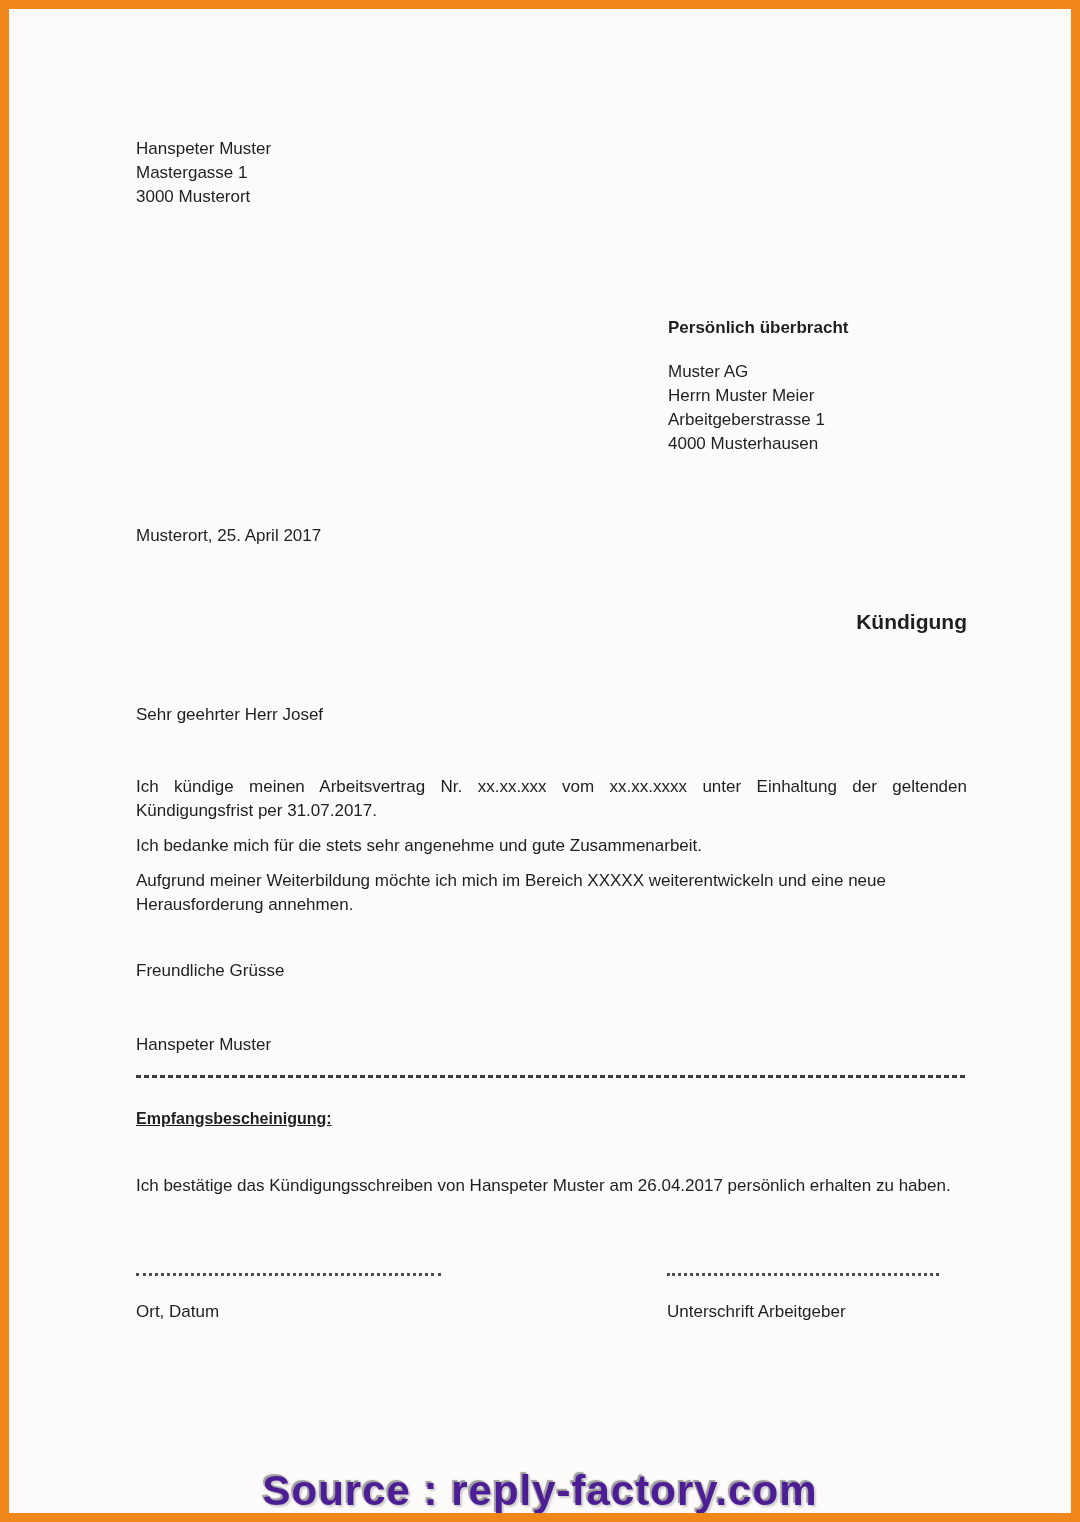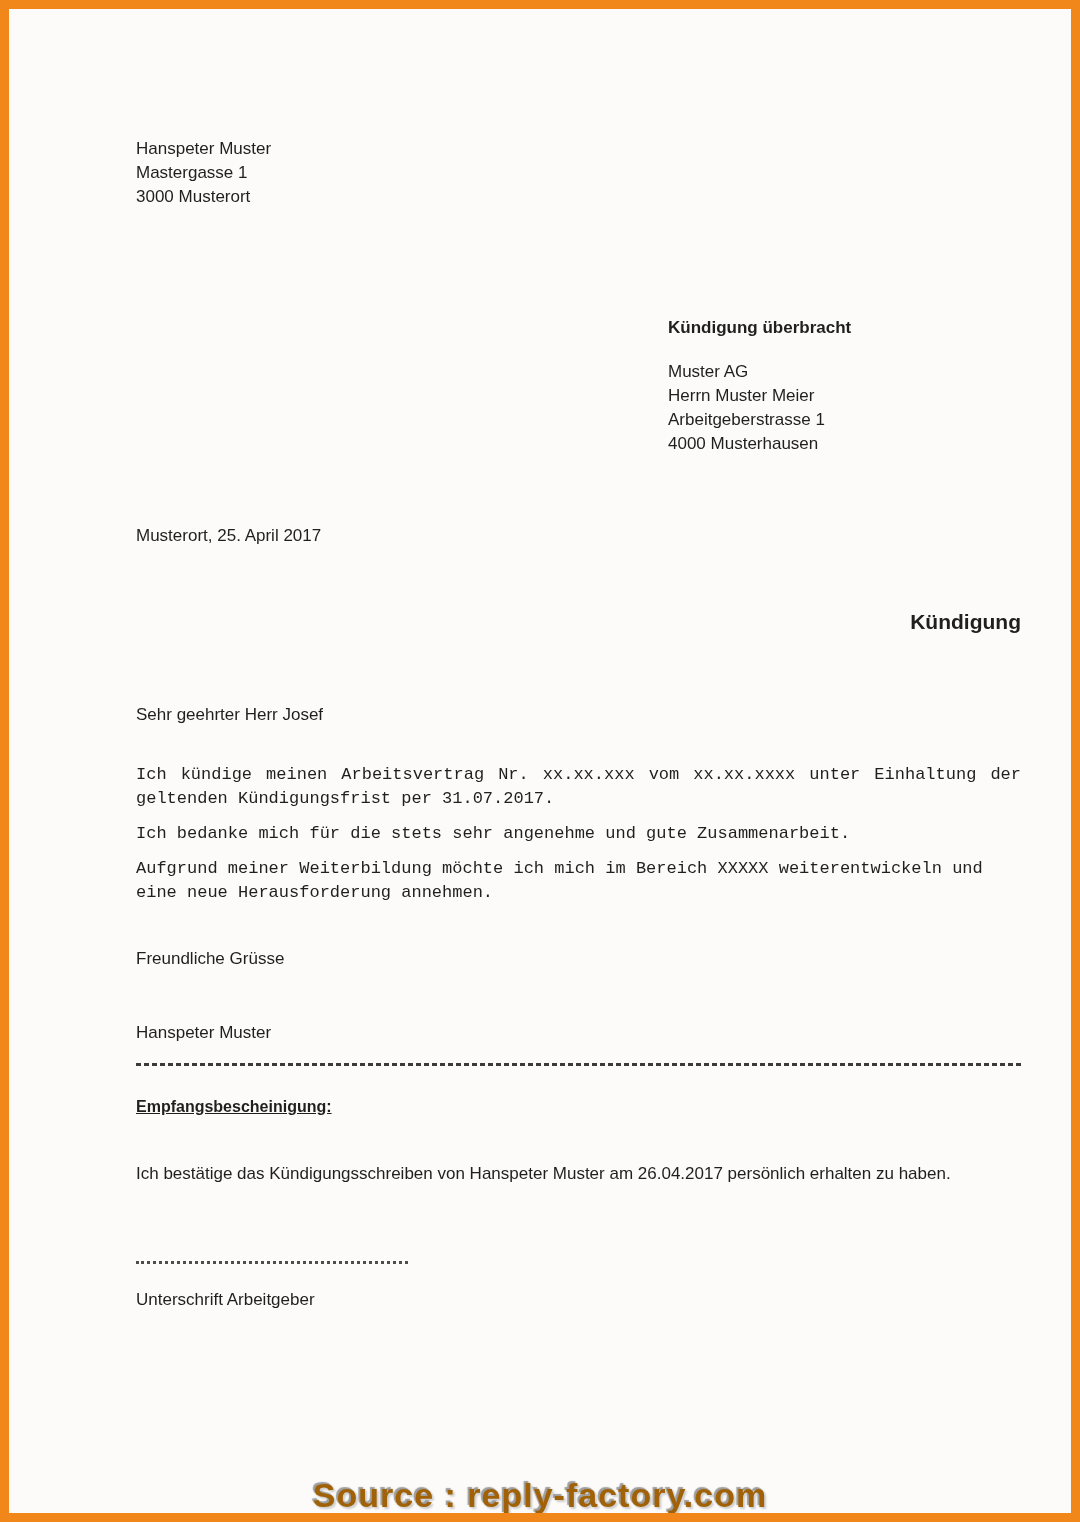--- a/index.html
+++ b/index.html
@@ -11,37 +11,37 @@
   }
   .page {
     position: relative;
     width: 1080px;
     height: 1522px;
     background: #fcfbf9;
     border: 9px solid #f1861b;
     overflow: hidden;
   }
   .content {
-    padding: 128px 50px 0 127px;
+    padding: 128px 104px 0 127px;
     font-size: 17px;
     line-height: 24px;
   }
   .sender { margin-bottom: 107px; }
   .recipient-block { margin-left: 532px; }
   .delivery-note { font-weight: bold; margin-bottom: 20px; }
   .date-line { margin-top: 68px; }
   .letter-title {
     margin-top: 62px;
     font-size: 21px;
     font-weight: bold;
     line-height: 24px;
     text-align: right;
   }
   .salutation { margin-top: 69px; }
-  .body-paragraphs { margin-top: 36px; font-family: Liberation Mono, monospace; }
+  .body-paragraphs { margin-top: 48px; }
   .body-paragraphs p { margin-bottom: 11px; text-align: justify; }
   .body-paragraphs p:last-child { text-align: left; }
   .closing { margin-top: 42px; }
   .signature-name { margin-top: 50px; }
   .dash-separator {
     margin-top: 18px;
     height: 3px;
     background: repeating-linear-gradient(90deg, #3a3a3a 0 5px, transparent 5px 8px);
   }
   .receipt-heading {
@@ -63,41 +63,41 @@
     height: 4px;
     border-bottom: 3px dotted #4d4d4d;
   }
   .signature-label { margin-top: 24px; }
   .source-caption {
     position: absolute;
     left: 0;
     right: 0;
     bottom: -2px;
     text-align: center;
-    font-size: 34px;
+    font-size: 42px;
     font-weight: bold;
     letter-spacing: 1px;
-    color: #a16207;
+    color: #4c1d95;
     text-shadow: -2px -2px 1px #9d9d9d, 2px 2px 2px #cfcfcf, 0 0 2px #b5b5b5;
   }
 </style>
 </head>
 <body>
 
 <div class="page">
   <div class="content">
 
     <div class="sender">
       <div>Hanspeter Muster</div>
       <div>Mastergasse 1</div>
       <div>3000 Musterort</div>
     </div>
 
     <div class="recipient-block">
-      <div class="delivery-note">Kündigung überbracht</div>
+      <div class="delivery-note">Persönlich überbracht</div>
       <div>Muster AG</div>
       <div>Herrn Muster Meier</div>
       <div>Arbeitgeberstrasse 1</div>
       <div>4000 Musterhausen</div>
     </div>
 
     <div class="date-line">Musterort, 25. April 2017</div>
 
     <div class="letter-title">Kündigung</div>
 
@@ -113,20 +113,24 @@
 
     <div class="signature-name">Hanspeter Muster</div>
 
     <div class="dash-separator"></div>
 
     <div class="receipt-heading">Empfangsbescheinigung:</div>
 
     <p class="receipt-body">Ich bestätige das Kündigungsschreiben von Hanspeter Muster am 26.04.2017 persönlich erhalten zu haben.</p>
 
     <div class="signature-row">
+      <div class="signature-field left">
+        <div class="dotted-line"></div>
+        <div class="signature-label">Ort, Datum</div>
+      </div>
       <div class="signature-field right">
         <div class="dotted-line"></div>
         <div class="signature-label">Unterschrift Arbeitgeber</div>
       </div>
     </div>
 
   </div>
 
   <div class="source-caption">Source : reply-factory.com</div>
 </div>

